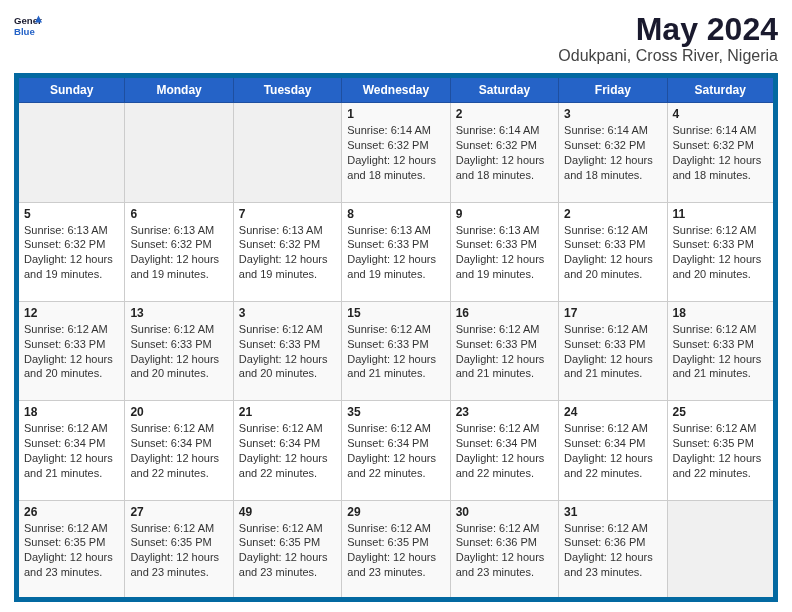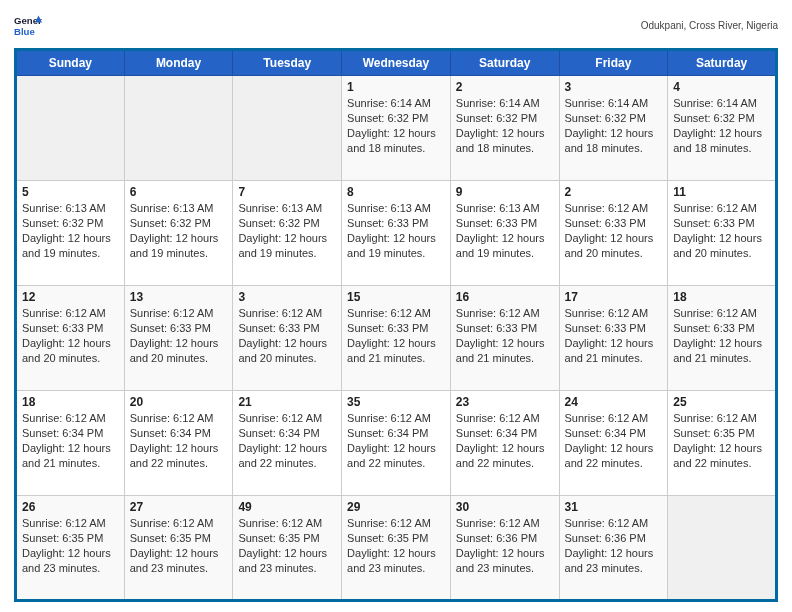--- a/index.html
+++ b/index.html
@@ -35,27 +35,26 @@
     .title-block {
       text-align: right;
     }
     .month-title {
       font-size: 32px;
       font-weight: bold;
       color: #1a1a2e;
       line-height: 1.1;
     }
     .location {
-      font-size: 10px;
+      font-size: 16px;
       color: #444;
-      margin-top: 8px;
     }
     .calendar {
       flex: 1;
-      border: 3px solid #0369a1;
+      border: 5px solid #0369a1;
       border-collapse: collapse;
       width: 100%;
       table-layout: fixed;
     }
     .calendar thead tr th {
       background: #2563c7;
       color: #fff;
       font-size: 12px;
       font-weight: bold;
       padding: 5px 4px;
@@ -98,20 +97,21 @@
 <div class="page">
   <div class="header">
     <div class="logo">
       <svg class="logo-icon" viewBox="0 0 32 32" xmlns="http://www.w3.org/2000/svg">
         <text x="0" y="14" font-size="11" font-weight="bold" fill="#1a1a2e" font-family="Arial">General</text>
         <text x="0" y="26" font-size="11" font-weight="bold" fill="#2563c7" font-family="Arial">Blue</text>
         <polygon points="28,4 32,12 24,12" fill="#2563c7"></polygon>
       </svg>
     </div>
     <div class="title-block">
+      <div class="month-title">May 2024</div>
       <div class="location">Odukpani, Cross River, Nigeria</div>
     </div>
   </div>
 
   <table class="calendar">
     <thead>
       <tr>
       <th>Sunday</th>
           <th>Monday</th>
           <th>Tuesday</th>

